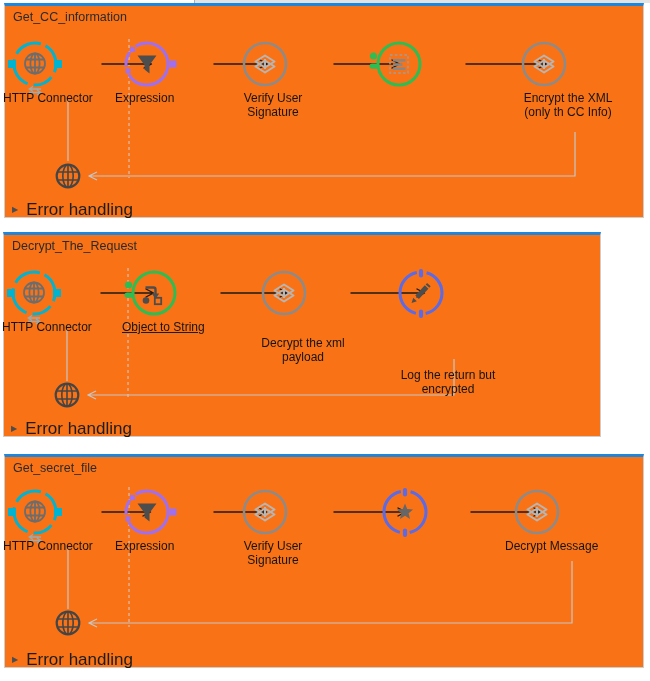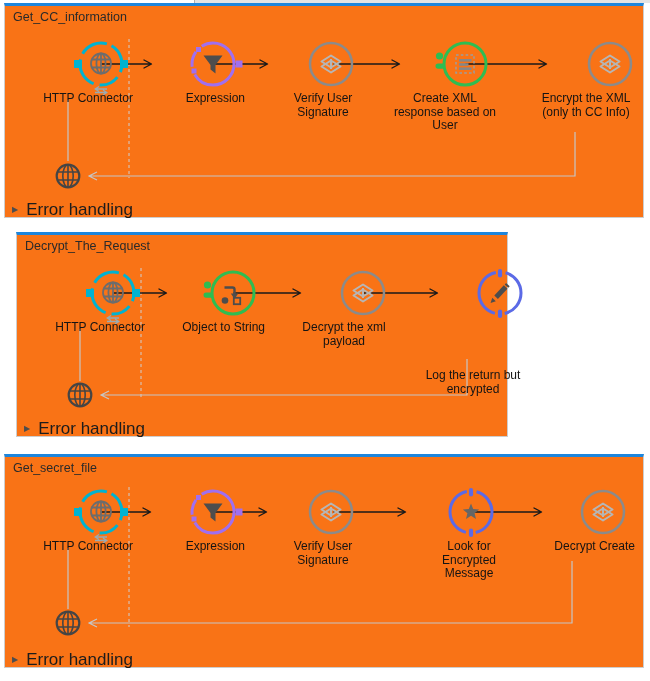--- a/index.html
+++ b/index.html
@@ -7,21 +7,21 @@
     --transformer-green:#2ebd52; --logger-indigo:#5b6ae6; --processor-gray:#8b8b8b;
     --glyph-dark:#4d4d4d; --glyph-light:#b6b6b6; --wire-gray:#c6c6c6;
   }
   html,body{margin:0;padding:0;}
   body{width:650px;height:681px;position:relative;background:#ffffff;overflow:hidden;
        font-family:"Liberation Sans","DejaVu Sans",sans-serif;color:#1c1c1c;}
   .topstrip{position:absolute;left:194px;top:0;width:456px;height:3px;background:#e3e3e3;border-left:1px solid #b0b0b0;}
   .flow{position:absolute;background:#f97316;border:1px solid #cdcdcd;border-top:3px solid var(--flow-accent-blue);box-sizing:border-box;}
   .flow-title{position:absolute;left:8px;top:4px;font-size:12.5px;color:#2a2a2a;white-space:nowrap;}
   .wires{position:absolute;left:0;top:0;z-index:1;}
-  .node{position:absolute;width:130px;display:flex;flex-direction:column;align-items:flex-end;z-index:2;}
+  .node{position:absolute;width:130px;display:flex;flex-direction:column;align-items:flex-start;z-index:2;}
   .node-label{margin-top:-4px;font-size:12px;line-height:13.5px;text-align:center;color:#141414;}
   .errorbar{position:absolute;left:7px;display:flex;align-items:center;gap:8px;cursor:default;}
   .errorbar .tri{font-size:8px;color:#4d4d4d;line-height:12px;}
   .errorbar .lbl{font-size:17px;color:#1c1c1c;}
   
   .st-http{stroke:var(--http-cyan);} .fl-http{fill:var(--http-cyan);}
   .st-filter{stroke:var(--expression-purple);} .fl-filter{fill:var(--expression-purple);}
   .st-green{stroke:var(--transformer-green);} .fl-green{fill:var(--transformer-green);}
   .st-indigo{stroke:var(--logger-indigo);} .fl-indigo{fill:var(--logger-indigo);}
   .st-gray{stroke:var(--processor-gray);}
@@ -137,58 +137,57 @@
   <div class="node" style="left:228px;top:34px;">
     <svg width="64" height="56">
         <use href="#sym-mule"></use>
       </svg>
     <div class="node-label" style="max-width:80px">Verify User Signature</div>
   </div>
   <div class="node" style="left:362px;top:34px;">
     <svg width="64" height="56">
         <use href="#sym-doc"></use>
       </svg>
-    <div class="node-label" style="max-width:104px">Create XML response based on User</div>
   </div>
   <div class="node" style="left:507px;top:34px;">
     <svg width="64" height="56">
         <use href="#sym-mule"></use>
       </svg>
     <div class="node-label" style="max-width:112px">Encrypt the XML (only th CC Info)</div>
   </div>
   <div class="errorbar" style="top:194px;">
     <span class="tri">▶</span>
     <span class="lbl">Error handling</span>
   </div>
 </div>
 
-<div class="flow" style="left:16px;top:232px;width:492px;height:205px;">
+<div class="flow" style="left:3px;top:232px;width:598px;height:205px;">
   <div class="flow-title">Decrypt_The_Request</div>
   <svg class="wires" width="516" height="201">
     <path class="wire-dash" d="M124 33 V162"></path>
     <path class="wire-gray" d="M63 94 V146"></path>
     <path class="wire-gray" d="M450 124 V160 H85 M92 156 L84 160 L92 164"></path>
     <path class="wire-black" d="M97 58 H149 M142 54 L149.5 58 L142 62"></path>
     <path class="wire-black" d="M217 58 H283 M276 54 L283.5 58 L276 62"></path>
     <path class="wire-black" d="M347 58 H420 M413 54 L420.5 58 L413 62"></path>
     <use href="#sym-globe" x="49" y="146" width="28" height="28"></use>
   </svg>
   <div class="node" style="left:-2px;top:34px;">
     <svg width="64" height="56">
         <use href="#sym-http"></use>
       </svg>
     <div class="node-label" style="max-width:120px">HTTP Connector</div>
   </div>
-  <div class="node" style="left:118px;top:34px;">
+  <div class="node" style="left:118px;top:34px;text-decoration:underline;">
     <svg width="64" height="56">
         <use href="#sym-o2s"></use>
       </svg>
     <div class="node-label" style="max-width:120px">Object to String</div>
   </div>
-  <div class="node" style="left:248px;top:34px;">
+  <div class="node" style="left:248px;top:34px;gap:16px;">
     <svg width="64" height="56">
         <use href="#sym-mule"></use>
       </svg>
     <div class="node-label" style="max-width:102px">Decrypt the xml payload</div>
   </div>
   <div class="node" style="left:385px;top:34px;gap:48px;">
     <svg width="64" height="56">
         <use href="#sym-pencil"></use>
       </svg>
     <div class="node-label" style="max-width:118px">Log the return but encrypted</div>
@@ -226,25 +225,24 @@
   <div class="node" style="left:228px;top:31px;">
     <svg width="64" height="56">
         <use href="#sym-mule"></use>
       </svg>
     <div class="node-label" style="max-width:80px">Verify User Signature</div>
   </div>
   <div class="node" style="left:368px;top:31px;">
     <svg width="64" height="56">
         <use href="#sym-star"></use>
       </svg>
-    <div class="node-label" style="max-width:68px">Look for Encrypted Message</div>
   </div>
   <div class="node" style="left:500px;top:31px;">
     <svg width="64" height="56">
         <use href="#sym-mule"></use>
       </svg>
-    <div class="node-label" style="max-width:120px">Decrypt Create</div>
+    <div class="node-label" style="max-width:120px">Decrypt Message</div>
   </div>
   <div class="errorbar" style="top:193px;">
     <span class="tri">▶</span>
     <span class="lbl">Error handling</span>
   </div>
 </div>
 
 </body></html>

